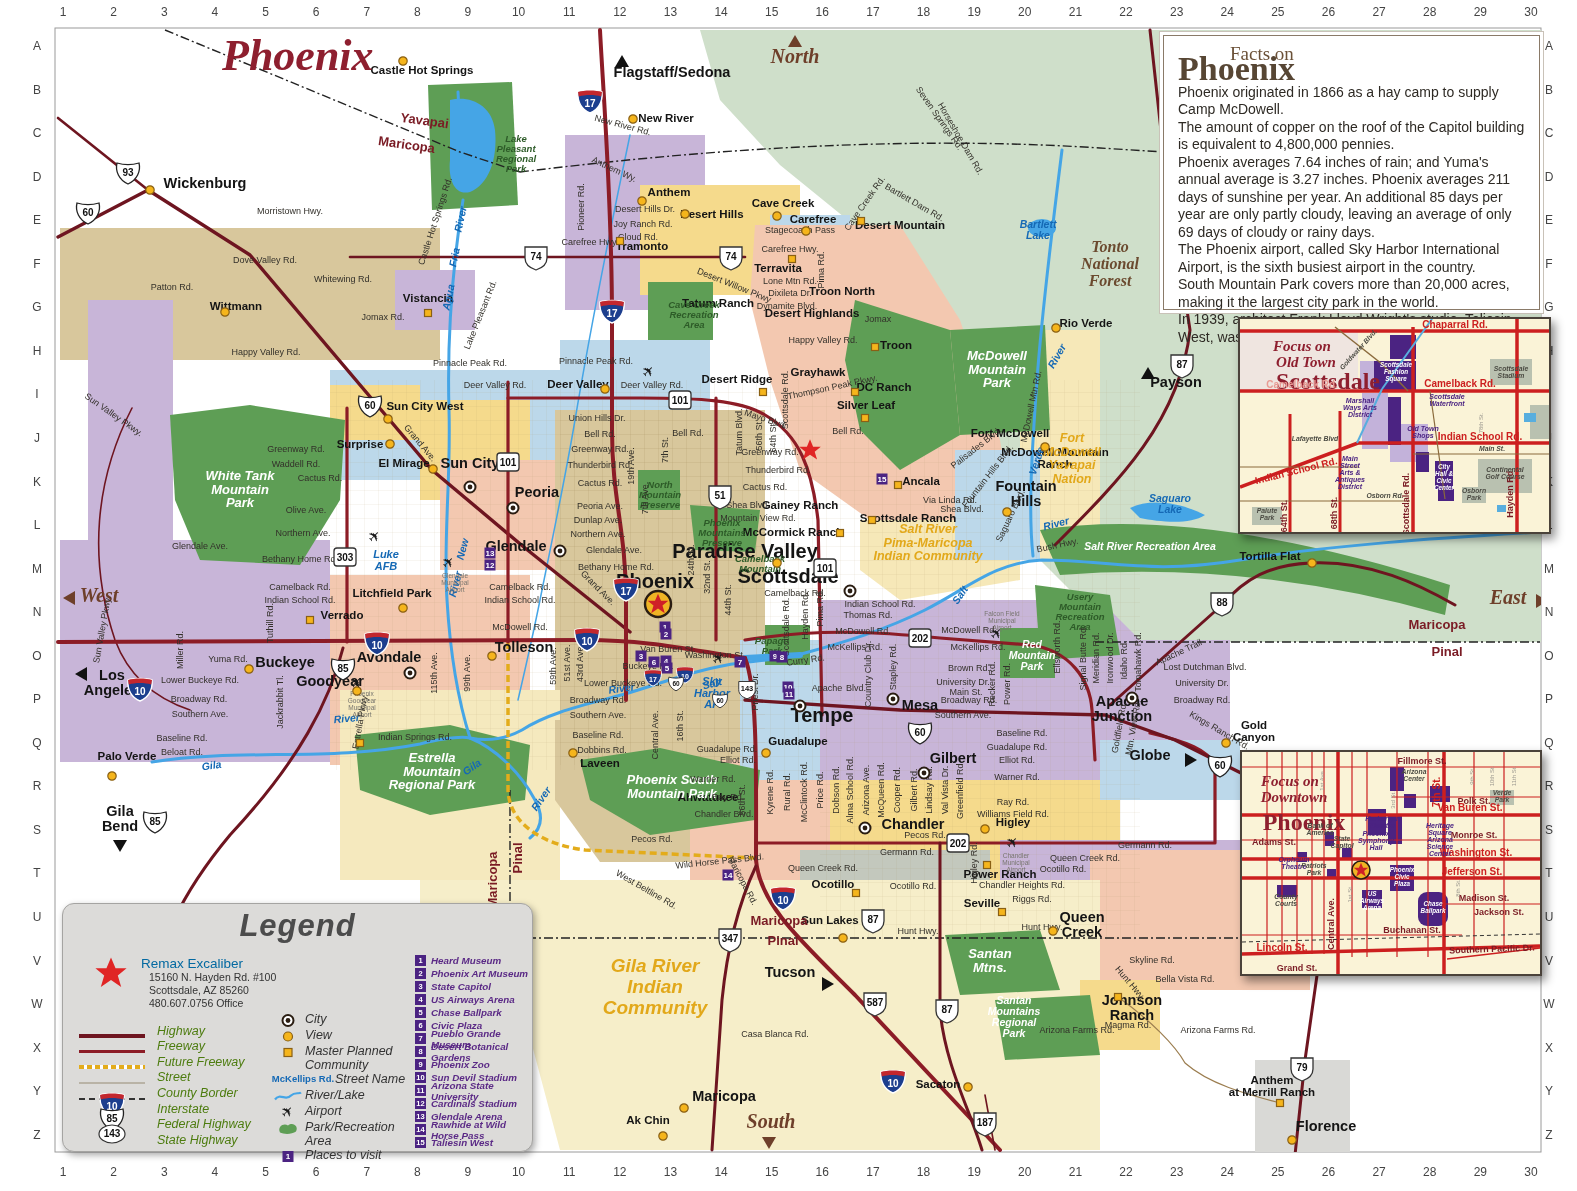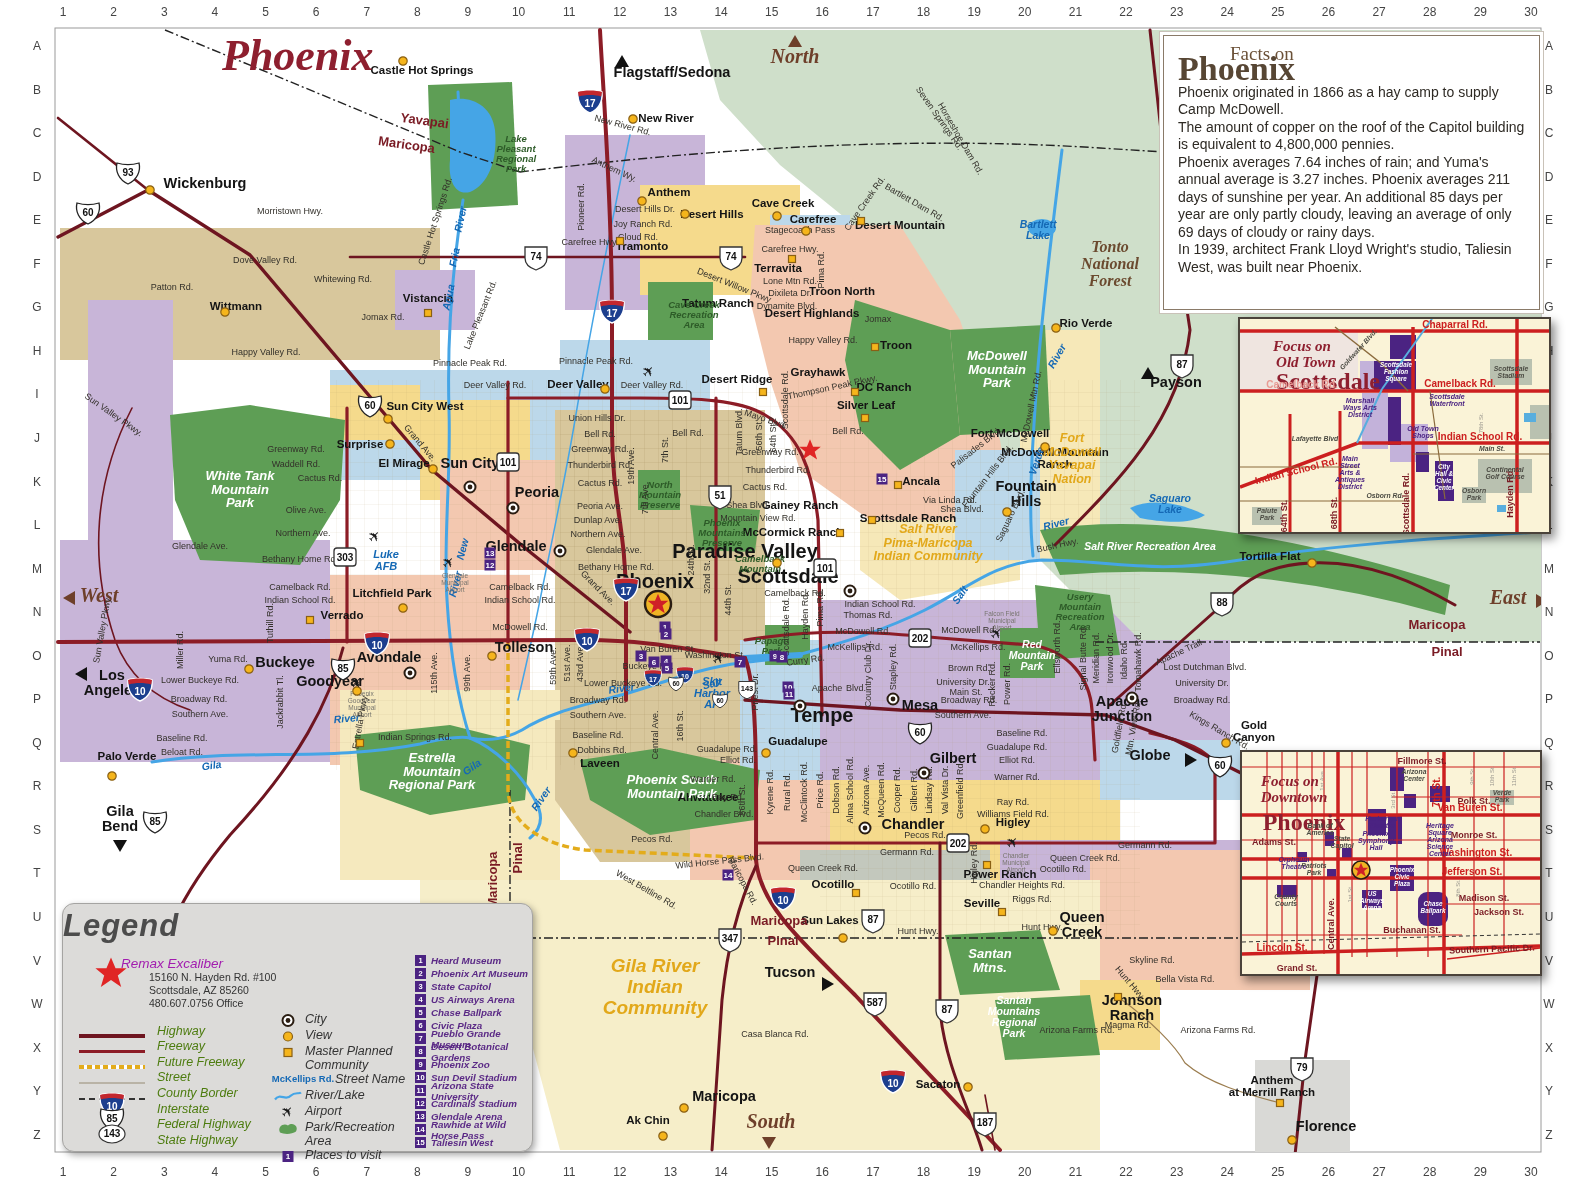--- a/index.html
+++ b/index.html
@@ -46,24 +46,24 @@
       color:#6b5138;margin-left:52px;line-height:1}
   #facts .ftitle{font-family:"Liberation Serif",serif;font-weight:700;font-size:34px;
       color:#574634;line-height:.85;margin-top:-8px}
   #facts .fp{font-size:14px;line-height:1.25;color:#2e2a24;margin-top:0}
 
   
   #legend{position:absolute;left:62px;top:903px;width:471px;height:249px;background:#dcdbd9;
       border:1px solid #a5a4a2;border-radius:12px;box-shadow:2px 3px 7px rgba(0,0,0,.35);
       box-sizing:border-box}
   #legend .lg-title{font-style:italic;font-weight:700;font-size:31px;color:#4c4c4c;
-      text-align:left;margin-top:4px;letter-spacing:1px}
+      text-align:center;margin-top:4px;letter-spacing:1px}
   .lg-left{position:absolute;left:16px;top:118px;width:190px}
   .lg-realtor{position:absolute;left:30px;top:52px;width:200px}
-  .lg-realtor .rname{font-style:italic;font-size:13.5px;color:#a21caf;margin-left:28px}
+  .lg-realtor .rname{font-size:13.5px;color:#0369a1;margin-left:48px}
   .lg-realtor .raddr{font-size:10.5px;color:#333;margin-left:56px;line-height:1.22}
   .lg-star{position:absolute;left:0;top:0}
   .lg-row{display:flex;align-items:flex-end;height:15.6px;font-style:italic;font-size:12.5px;color:#4d7c0f}
   .lg-swatch{width:66px;margin-right:12px;display:flex;justify-content:center}
   .sw-hw{height:4px;width:66px;background:#6e1520}
   .sw-fw{height:3px;width:66px;background:#8c1c26}
   .sw-ff{height:4px;width:66px;background:repeating-linear-gradient(90deg,#e3ac1b 0 5px,#fff 5px 8px)}
   .sw-st{height:2px;width:66px;background:#b9b3a6}
   .sw-cb{height:0;width:66px;border-top:2px dashed #333}
   .lg-mid{position:absolute;left:208px;top:108px;width:140px}
@@ -1126,20 +1126,22 @@
   <div class="phx-word">Phoenix</div>
 </div>
 
 <div id="facts">
   <div class="fscript">Facts on</div>
   <div class="ftitle">Phoenix</div>
   <div id="facts-body">
         <div class="fp">Phoenix originated in 1866 as a hay camp to supply Camp McDowell.</div>
         <div class="fp">The amount of copper on the roof of the Capitol building is equivalent to 4,800,000 pennies.</div>
         <div class="fp">Phoenix averages 7.64 inches of rain; and Yuma's annual average is 3.27 inches. Phoenix averages 211 days of sunshine per year.  An additional 85 days per year are only partly cloudy, leaving an average of only 69 days of cloudy or rainy days.</div>
+        <div class="fp">The Phoenix airport, called Sky Harbor International Airport, is the sixth busiest airport in the country.</div>
+        <div class="fp">South Mountain Park covers more than 20,000 acres, making it the largest city park in the world.</div>
         <div class="fp">In 1939, architect Frank Lloyd Wright's studio, Taliesin West, was built near Phoenix.</div>
       </div>
 </div>
 
 <div id="legend">
   <div class="lg-title">Legend</div>
   <div class="lg-realtor">
     <svg class="lg-star" width="36" height="34" viewBox="-12 -12 24 24">
           <path d="M0,-11 L3.2,-3.4 L11,-3.4 L4.8,1.7 L7.2,9.8 L0,4.9 L-7.2,9.8 L-4.8,1.7 L-11,-3.4 L-3.2,-3.4 Z" fill="#e02525"></path>
         </svg>

